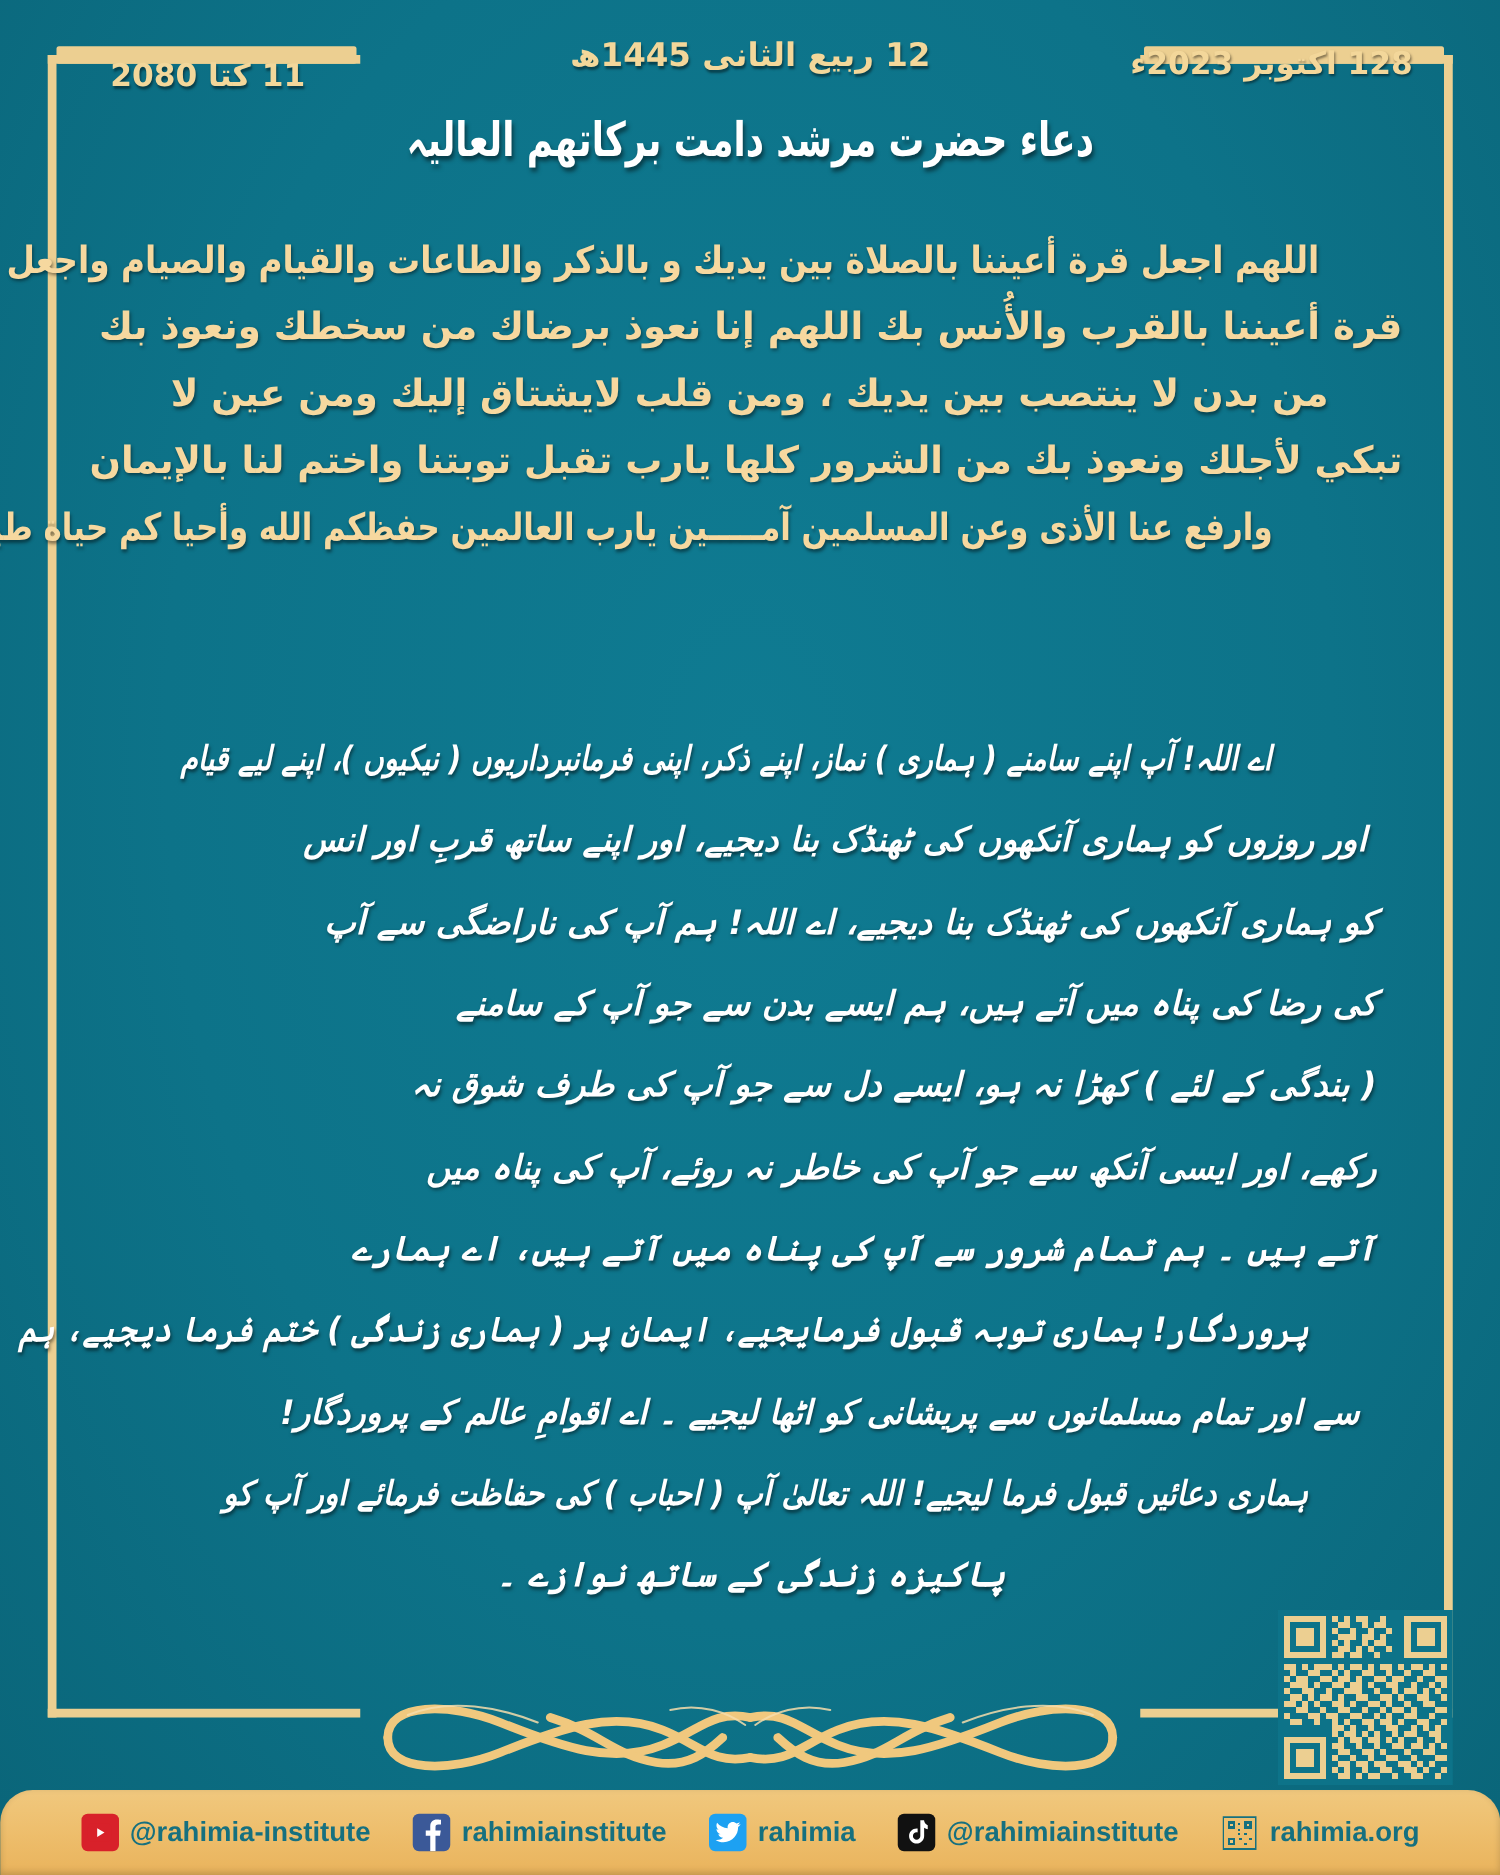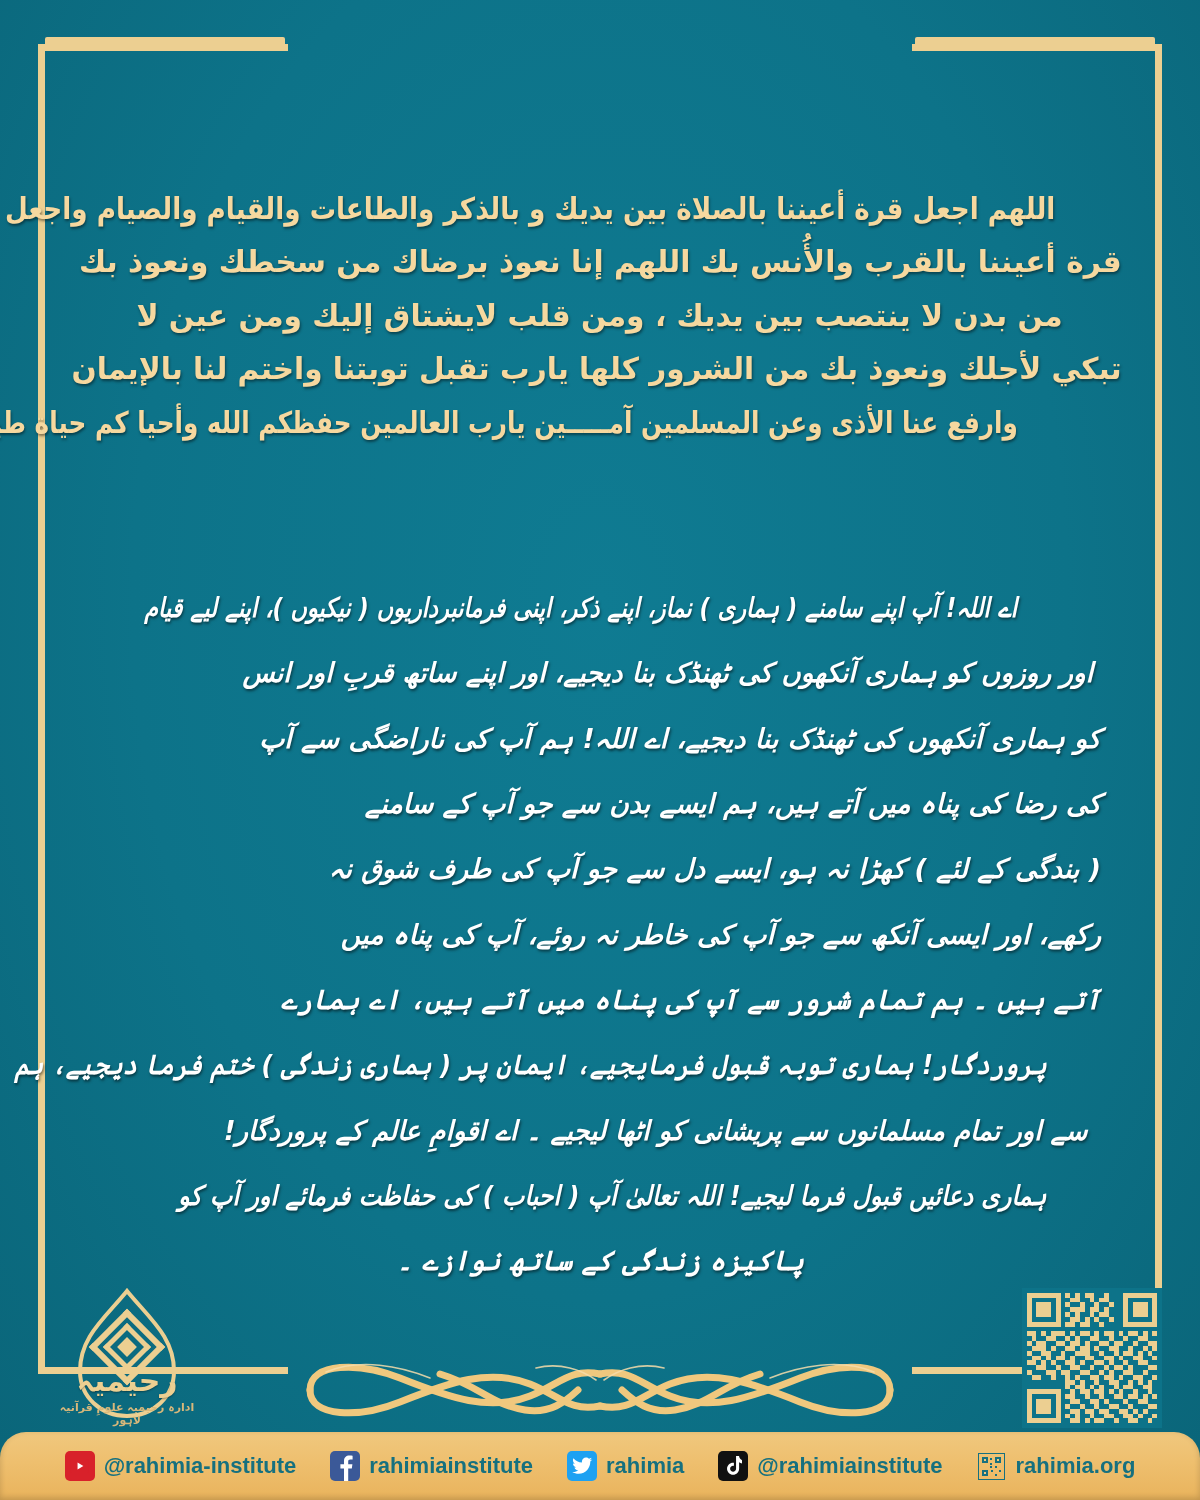--- a/index.html
+++ b/index.html
@@ -129,20 +129,26 @@
 
   <div class="frame-line fl-left"></div>
   <div class="frame-line fl-right"></div>
   <div class="frame-line fl-top-left"></div>
   <div class="frame-line fl-top-right"></div>
   <div class="frame-line fl-bot-left"></div>
   <div class="frame-line fl-bot-right"></div>
   <div class="frame-tab ft-tl"></div>
   <div class="frame-tab ft-tr"></div>
 
+  <div class="hdr">
+    <div class="hdr-date left">11 کتا 2080</div>
+    <div class="hdr-date center">12 ربیع الثانی 1445ھ</div>
+    <div class="hdr-date right">128 اکتوبر 2023ء</div>
+    <div class="hdr-title" style="transform: scaleX(0.75); display: inline-block; transform-origin: center center;">دعاء حضرت مرشد دامت برکاتھم العالیہ</div>
+  </div>
 
   <div class="arabic-block">
     <div class="arabic-line" style="transform: scaleX(0.875); display: inline-block; transform-origin: center center;">اللهم اجعل قرة أعيننا بالصلاة بين يديك و بالذكر والطاعات والقيام والصيام واجعل</div>
     <div class="arabic-line" style="transform: scaleX(0.9906); display: inline-block; transform-origin: center center;">قرة أعيننا بالقرب والأُنس بك اللهم إنا نعوذ برضاك من سخطك ونعوذ بك</div>
     <div class="arabic-line" style="transform: scaleX(0.9906); display: inline-block; transform-origin: center center;">من بدن لا ينتصب بين يديك ، ومن قلب لايشتاق إليك ومن عين لا</div>
     <div class="arabic-line" style="transform: scaleX(0.9841); display: inline-block; transform-origin: center center;">تبكي لأجلك ونعوذ بك من الشرور كلها يارب تقبل توبتنا واختم لنا بالإيمان</div>
     <div class="arabic-line" style="transform: scaleX(0.8235); display: inline-block; transform-origin: center center;">وارفع عنا الأذى وعن المسلمين آمـــــين يارب العالمين حفظكم الله وأحيا كم حياة طيبة</div>
   </div>
 
   <div class="urdu-block">
@@ -152,38 +158,20 @@
     <div class="urdu-line" style="transform: scaleX(0.9901); display: inline-block; transform-origin: center center;">کی رضا کی پناہ میں آتے ہیں، ہم ایسے بدن سے جو آپ کے سامنے</div>
     <div class="urdu-line" style="transform: scaleX(0.9901); display: inline-block; transform-origin: center center;">( بندگی کے لئے ) کھڑا نہ ہو، ایسے دل سے جو آپ کی طرف شوق نہ</div>
     <div class="urdu-line" style="transform: scaleX(0.9901); display: inline-block; transform-origin: center center;">رکھے، اور ایسی آنکھ سے جو آپ کی خاطر نہ روئے، آپ کی پناہ میں</div>
     <div class="urdu-line" style="transform: scaleX(0.9901); display: inline-block; transform-origin: center center;">آتے ہیں ۔ ہم تمام شرور سے آپ کی پناہ میں آتے ہیں، اے ہمارے</div>
     <div class="urdu-line" style="transform: scaleX(0.8977); display: inline-block; transform-origin: center center;">پروردگار! ہماری توبہ قبول فرمایجیے، ایمان پر ( ہماری زندگی ) ختم فرما دیجیے، ہم</div>
     <div class="urdu-line" style="transform: scaleX(0.9606); display: inline-block; transform-origin: center center;">سے اور تمام مسلمانوں سے پریشانی کو اٹھا لیجیے ۔ اے اقوامِ عالم کے پروردگار!</div>
     <div class="urdu-line" style="transform: scaleX(0.8818); display: inline-block; transform-origin: center center;">ہماری دعائیں قبول فرما لیجیے! اللہ تعالیٰ آپ ( احباب ) کی حفاظت فرمائے اور آپ کو</div>
     <div class="urdu-line" style="transform: scaleX(0.9901); display: inline-block; transform-origin: center center;">پاکیزہ زندگی کے ساتھ نوازے ۔</div>
   </div>
 
-  <div class="logo">
-    <svg width="150" height="150" viewBox="0 0 150 150">
-      <path d="M75 6 C 98 34, 122 52, 122 86 C 122 112, 101 131, 75 131 C 49 131, 28 112, 28 86 C 28 52, 52 34, 75 6 Z" fill="none" stroke="#eccf91" stroke-width="4"></path>
-      <g fill="#eccf91" transform="translate(75,62) rotate(45)">
-        <rect x="-27" y="-27" width="54" height="6"></rect>
-        <rect x="-27" y="21" width="54" height="6"></rect>
-        <rect x="-27" y="-27" width="6" height="54"></rect>
-        <rect x="21" y="-27" width="6" height="54"></rect>
-        <rect x="-17" y="-17" width="34" height="5"></rect>
-        <rect x="-17" y="12" width="34" height="5"></rect>
-        <rect x="-17" y="-17" width="5" height="34"></rect>
-        <rect x="12" y="-17" width="5" height="34"></rect>
-        <rect x="-7" y="-7" width="14" height="14"></rect>
-      </g>
-    </svg>
-    <div class="logo-word">رحیمیہ</div>
-    <div class="logo-sub">ادارہ رحیمیہ علومِ قرآنیہ لاہور</div>
-  </div>
 
   <div class="ornament">
     <svg width="620" height="76" viewBox="0 0 620 76">
       <g fill="none" stroke="#f0c87e" stroke-width="7" stroke-linecap="round">
         <path d="M20 38 C 20 10, 70 10, 110 26 C 160 46, 200 60, 240 44 C 270 32, 280 16, 310 22"></path>
         <path d="M20 38 C 20 66, 70 66, 110 50 C 160 30, 200 16, 240 32 C 270 44, 280 60, 310 54"></path>
         <path d="M600 38 C 600 10, 550 10, 510 26 C 460 46, 420 60, 380 44 C 350 32, 340 16, 310 22"></path>
         <path d="M600 38 C 600 66, 550 66, 510 50 C 460 30, 420 16, 380 32 C 350 44, 340 60, 310 54"></path>
         <path d="M150 22 C 190 34, 200 52, 235 58 C 260 62, 275 50, 288 38"></path>
         <path d="M470 22 C 430 34, 420 52, 385 58 C 360 62, 345 50, 332 38"></path>

